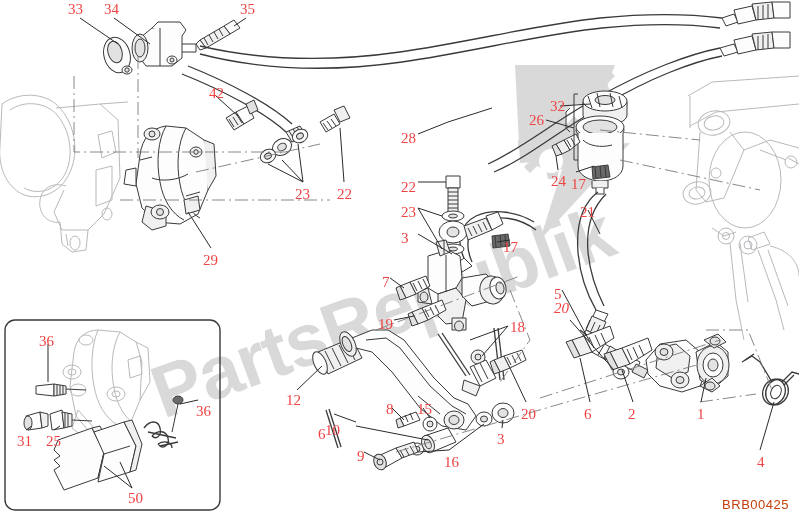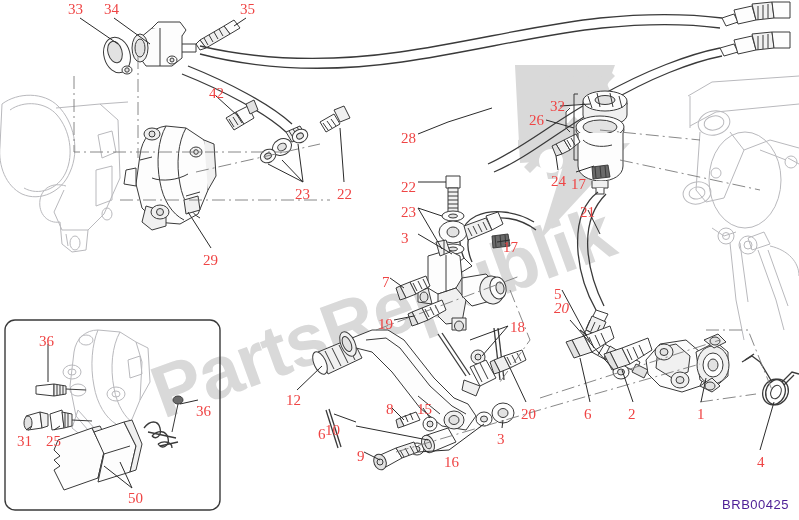--- a/index.html
+++ b/index.html
@@ -37,21 +37,21 @@
     user-select: none;
   }
   #diagram-code {
     position: absolute;
     z-index: 6;
     right: 10px;
     bottom: 8px;
     font-family: "Liberation Sans", sans-serif;
     font-size: 13px;
     letter-spacing: .5px;
-    color: #4c1d95;
+    color: #c2410c;
   }
   
   .ln   { fill: none; stroke: #3a3a3a; stroke-width: 1; }
   .ln2  { fill: none; stroke: #3a3a3a; stroke-width: 1.3; }
   .ghost{ fill: none; stroke: #b9b9bd; stroke-width: 1; }
   .leader { fill: none; stroke: #2b2b2b; stroke-width: 1; }
   .axis { fill:none; stroke:#7a7a7a; stroke-width:.9;
           stroke-dasharray: 13 4 2 4; }
   .metal { fill: #fdfdfd; stroke: #3a3a3a; stroke-width: 1; }
   .metal-d { fill: #f0f0f0; stroke: #3a3a3a; stroke-width: 1; }

